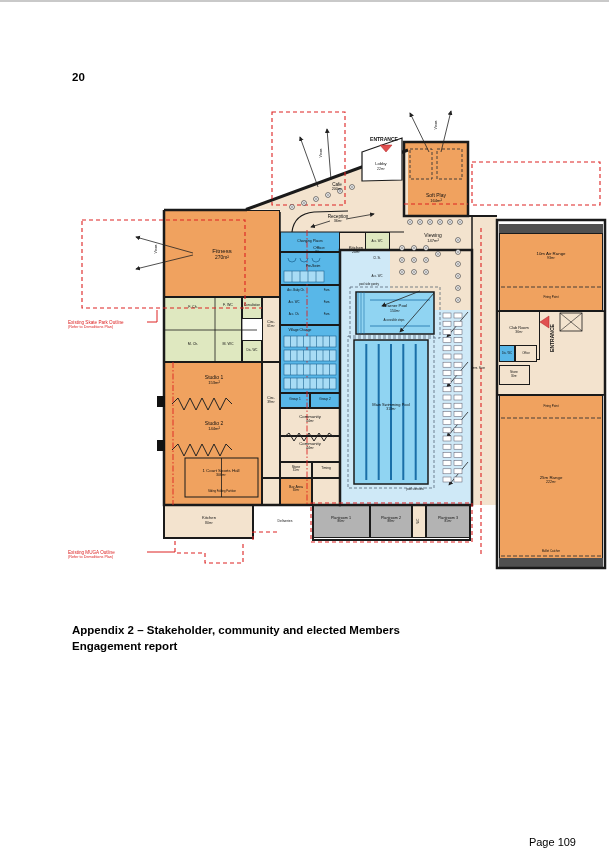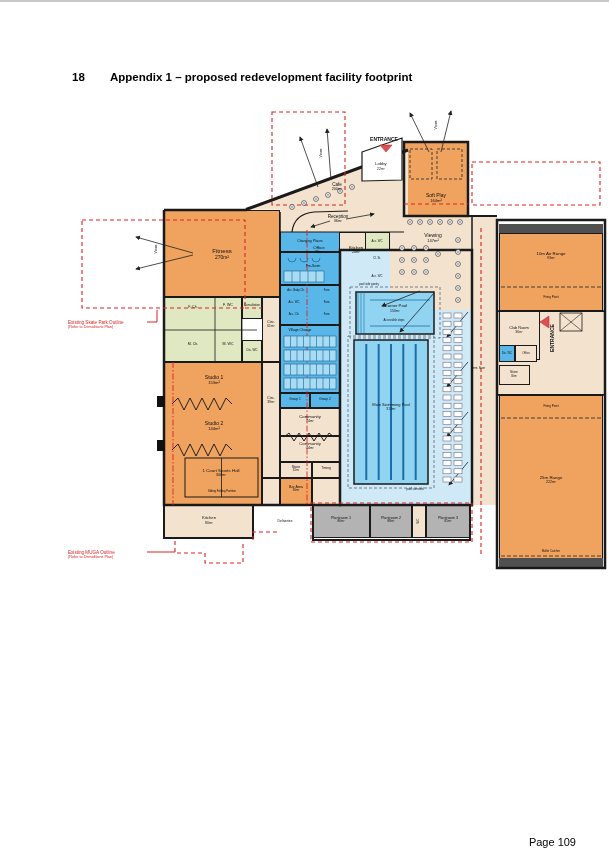--- a/index.html
+++ b/index.html
@@ -22,22 +22,21 @@
   .plabel .sub{display:block;font-weight:normal}
   .plabel.wrap{white-space:normal}
   .plabel.left{text-align:left}
 </style>
 </head>
 <body>
 
 <div class="top-edge"></div>
 
 <div class="heading" id="h13">
-  <span class="hnum">18</span>
-  <span class="htitle">Appendix 1 – proposed redevelopment facility footprint</span>
+  <span class="hnum">20</span>
 </div>
 
 <div id="plan">
   <div id="rooms">
       <div class="room" style="left: 104px; top: 105px; width: 116px; height: 87px; background: rgb(240, 162, 95);"></div>
       <div class="room" style="left: 104px; top: 192px; width: 78px; height: 65px; background: rgb(223, 232, 192);"></div>
       <div class="room" style="left: 182px; top: 192px; width: 20px; height: 22px; background: rgb(223, 232, 192);"></div>
       <div class="room" style="left: 182px; top: 235px; width: 20px; height: 22px; background: rgb(223, 232, 192);"></div>
       <div class="room" style="left: 202px; top: 192px; width: 18px; height: 65px; background: rgb(243, 227, 206);"></div>
       <div class="room" style="left: 104px; top: 257px; width: 98px; height: 143px; background: rgb(240, 162, 95);"></div>
@@ -385,15 +384,19 @@
       <div class="plabel" style="font-size: 5px; color: rgb(17, 17, 17); font-weight: bold; top: 233px; left: 493px; transform: translate(-50%, -50%) rotate(-90deg);"><span>ENTRANCE</span></div>
       <div class="plabel" style="font-size: 3.3px; color: rgb(17, 17, 17); top: 48px; left: 262px; transform: translate(-50%, -50%) rotate(-90deg);"><span>Views</span></div>
       <div class="plabel" style="font-size: 3.3px; color: rgb(17, 17, 17); top: 20px; left: 377px; transform: translate(-50%, -50%) rotate(-90deg);"><span>Views</span></div>
       <div class="plabel" style="font-size: 3.3px; color: rgb(17, 17, 17); top: 144px; left: 97px; transform: translate(-50%, -50%) rotate(-90deg);"><span>Views</span></div>
       <div class="plabel left" style="font-size: 4.6px; color: rgb(221, 34, 34); top: 220px; left: 8px; transform: translate(0px, -50%);"><span>Existing Skate Park Outline</span><span class="sub" style="font-size: 3.772px;">(Refer to Demolitions Plan)</span></div>
       <div class="plabel left" style="font-size: 4.6px; color: rgb(221, 34, 34); top: 450px; left: 8px; transform: translate(0px, -50%);"><span>Existing MUGA Outline</span><span class="sub" style="font-size: 3.772px;">(Refer to Demolitions Plan)</span></div>
     </div>
 </div>
 
 <div class="heading" id="h14">
+  <span class="htitle-block">
+    <span>Appendix 2 – Stakeholder, community and elected Members</span><br>
+    <span>Engagement report</span>
+  </span>
 </div>
 
 <div class="footer">Page 109</div>
 
 </body></html>

